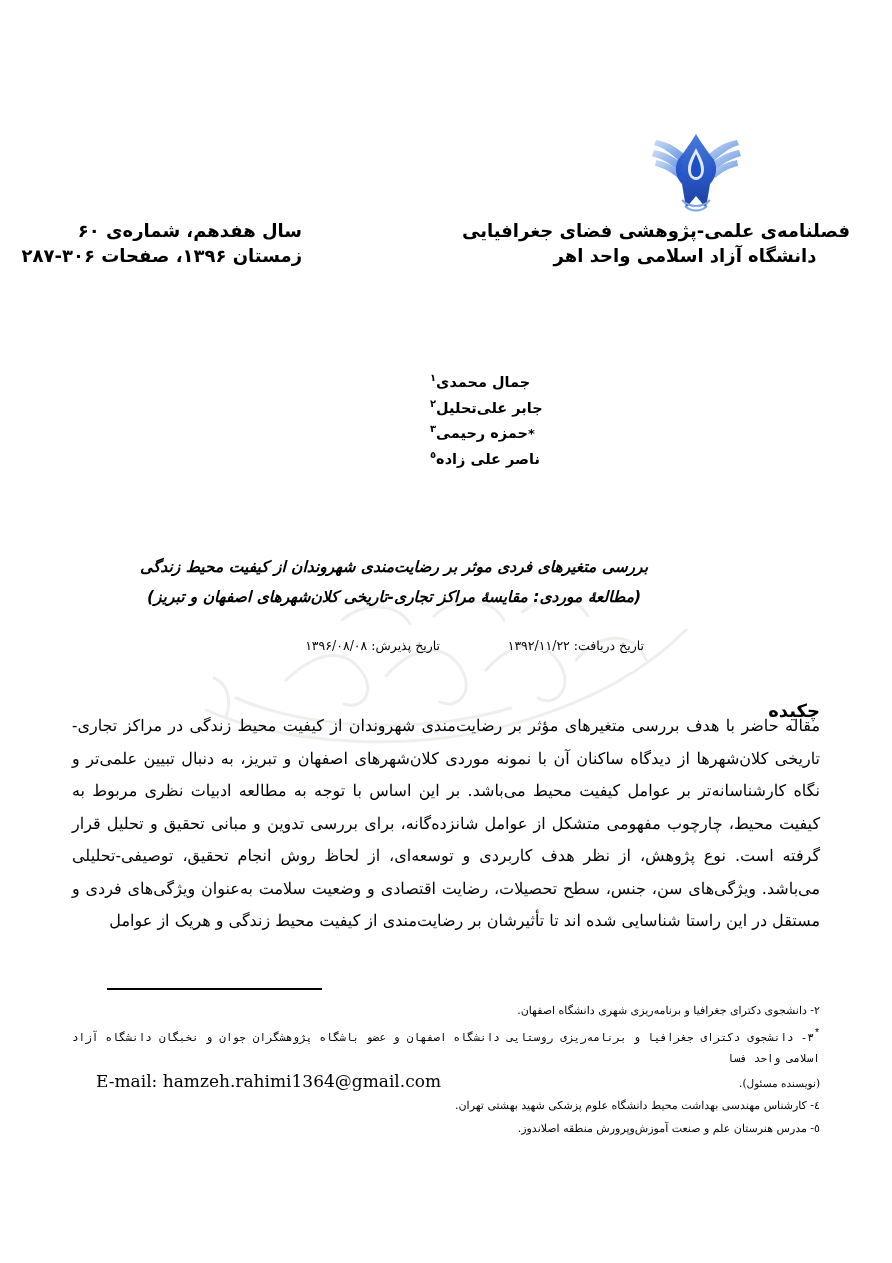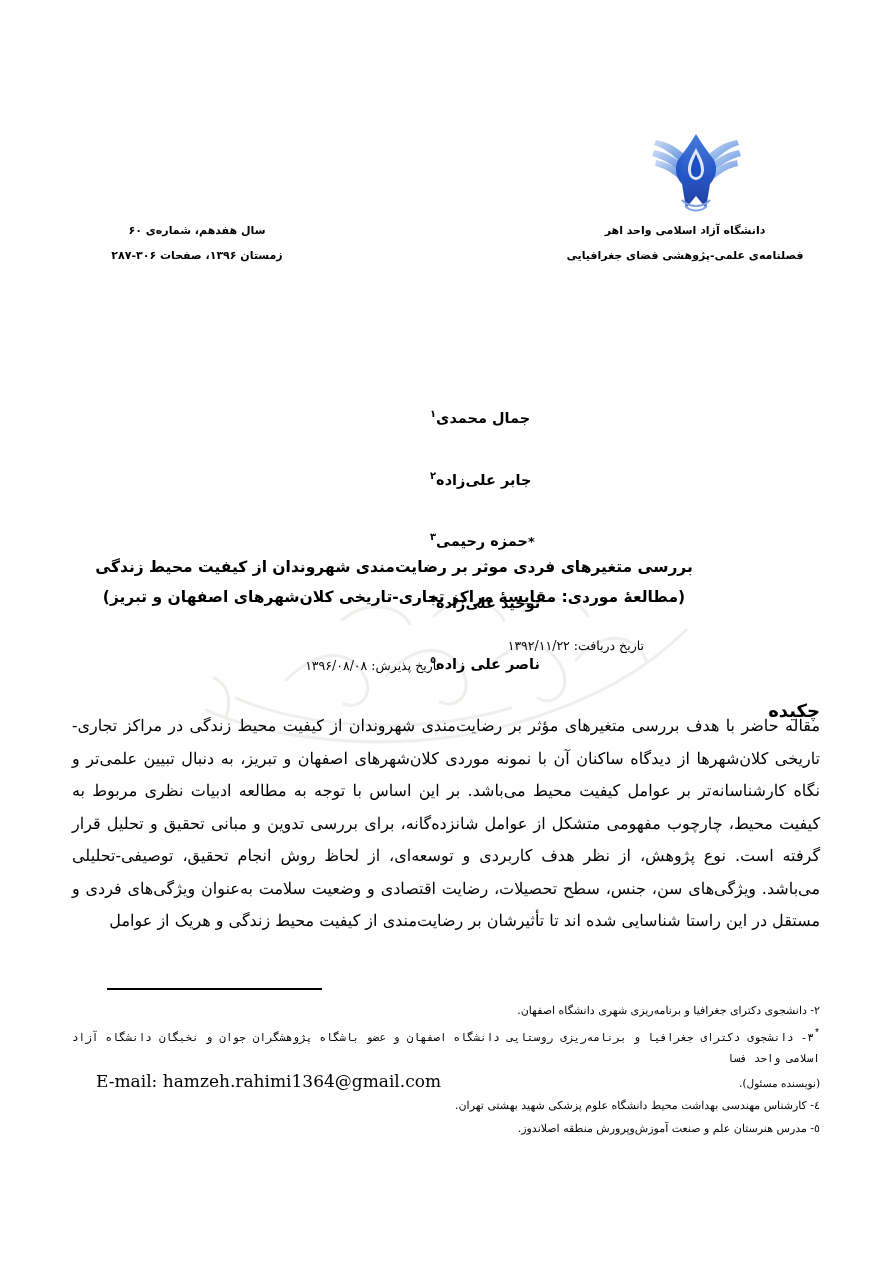--- a/index.html
+++ b/index.html
@@ -56,21 +56,21 @@
   }
   .masthead-left {
     position: absolute;
     top: 218px;
     left: 92px;
     width: 210px;
     text-align: center;
     z-index: 2;
   }
   .masthead-line {
-    font-size: 11px;
+    font-size: 18px;
     font-weight: bold;
     line-height: 25px;
     letter-spacing: -0.2px;
     white-space: nowrap;
   }
 
   
   .authors {
     position: absolute;
     top: 370px;
@@ -78,38 +78,38 @@
     width: 420px;
     text-align: left;
     z-index: 2;
   }
   .author {
     font-size: 14.5px;
     font-weight: bold;
     line-height: 25.5px;
     direction: rtl;
     unicode-bidi: isolate;
-    margin-top: 36px;
   }
   .author sup {
     font-size: 10px;
     font-weight: bold;
     vertical-align: super;
     line-height: 0;
   }
   .star { font-size: 13px; }
 
   
   .title-block {
     position: absolute;
     top: 552px;
     left: 0;
     width: 788px;
     text-align: center;
     z-index: 2;
+    font-style: italic;
   }
   .title-line {
     font-size: 15.5px;
     font-weight: bold;
     line-height: 30px;
     letter-spacing: -0.1px;
   }
 
   
   .dates-row {
@@ -125,21 +125,20 @@
     position: absolute;
     right: 248px;
     top: 0;
     white-space: nowrap;
   }
   .date-acc {
     position: absolute;
     right: 452px;
     top: 0;
     white-space: nowrap;
-    margin-top: 20px;
   }
 
   
   .abstract-heading {
     position: absolute;
     top: 700px;
     right: 72px;
     font-size: 18px;
     font-weight: bold;
     z-index: 2;
@@ -266,41 +265,38 @@
       <path d="M52 32 C 55 39, 57 43, 57 48 C 57 53, 55 55, 52 55 C 49 55, 47 53, 47 48 C 47 43, 49 39, 52 32 Z" fill="#1c4fc4"></path>
 
       <g fill="none" stroke="#7fa5e4" stroke-width="2">
         <path d="M38 78 C 45 86, 59 86, 66 78"></path>
         <path d="M41 84 C 47 90, 57 90, 63 84"></path>
       </g>
     </svg>
   </div>
 
   <div class="masthead-right">
+    <div class="masthead-line">فصلنامه‌ی علمی-پژوهشی فضای جغرافیایی</div>
     <div class="masthead-line">دانشگاه آزاد اسلامی واحد اهر</div>
-    <div class="masthead-line">فصلنامه‌ی علمی-پژوهشی فضای جغرافیایی</div>
   </div>
 
   <div class="masthead-left">
     <div class="masthead-line">سال هفدهم، شماره‌ی ۶۰</div>
     <div class="masthead-line">زمستان ۱۳۹۶، صفحات ۳۰۶-۲۸۷</div>
   </div>
 
   <div class="authors">
     <div class="author">
       <span>جمال محمدی</span><sup>۱</sup>
     </div>
     <div class="author">
-      <span>جابر علی‌زاده</span><sup>۲</sup>
+      <span>جابر علی‌تحلیل</span><sup>۲</sup>
     </div>
     <div class="author">
       <span class="star">*</span><span>حمزه رحیمی</span><sup>۳</sup>
-    </div>
-    <div class="author">
-      <span>توحید علی‌زاده</span><sup>٤</sup>
     </div>
     <div class="author">
       <span>ناصر علی زاده</span><sup>٥</sup>
     </div>
   </div>
 
   <div class="title-block">
     <div class="title-line">بررسی متغیرهای فردی موثر بر رضایت‌مندی شهروندان از کیفیت محیط زندگی</div>
     <div class="title-line">(مطالعۀ موردی: مقایسۀ مراکز تجاری-تاریخی کلان‌شهرهای اصفهان و تبریز)</div>
   </div>

